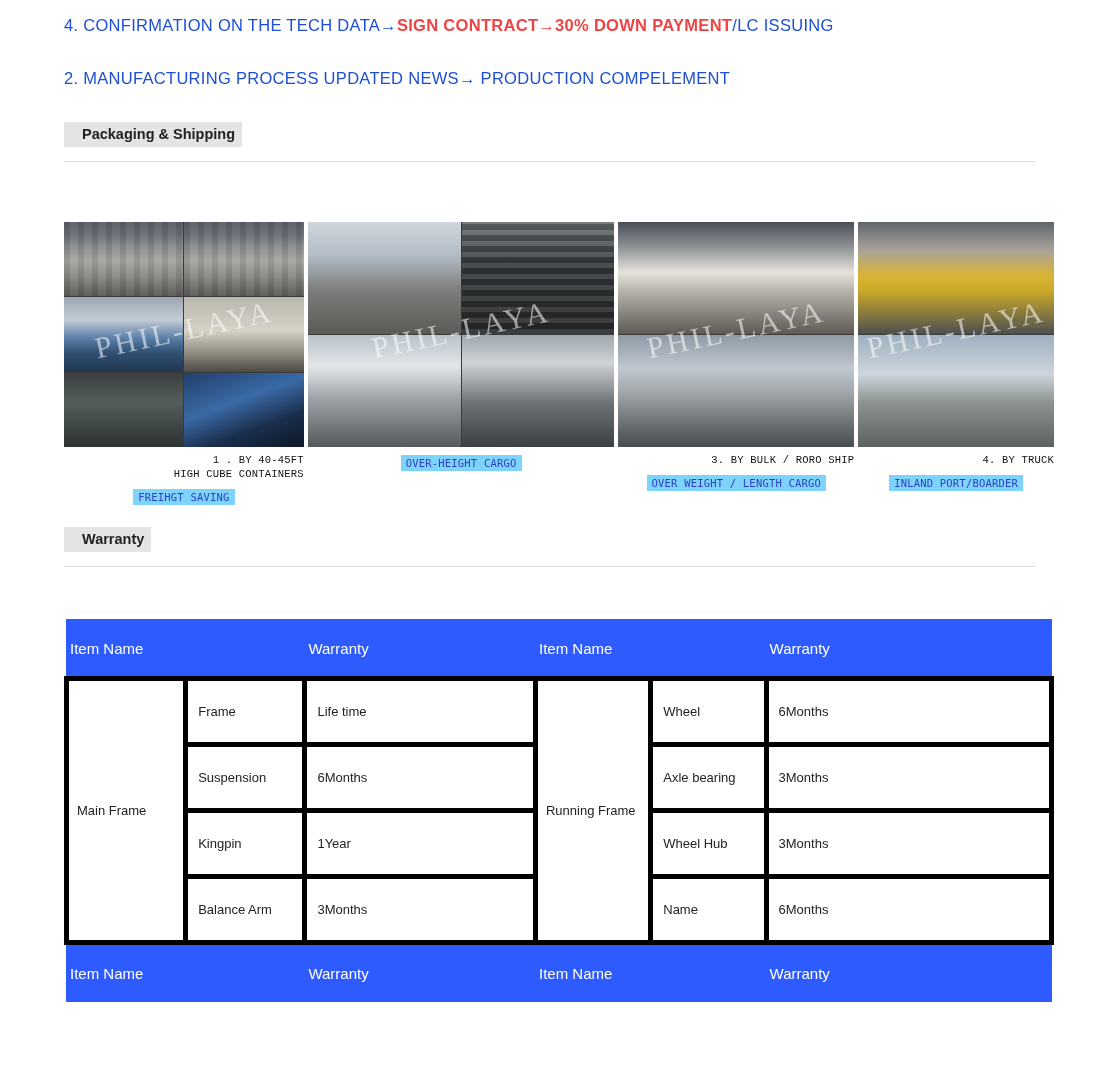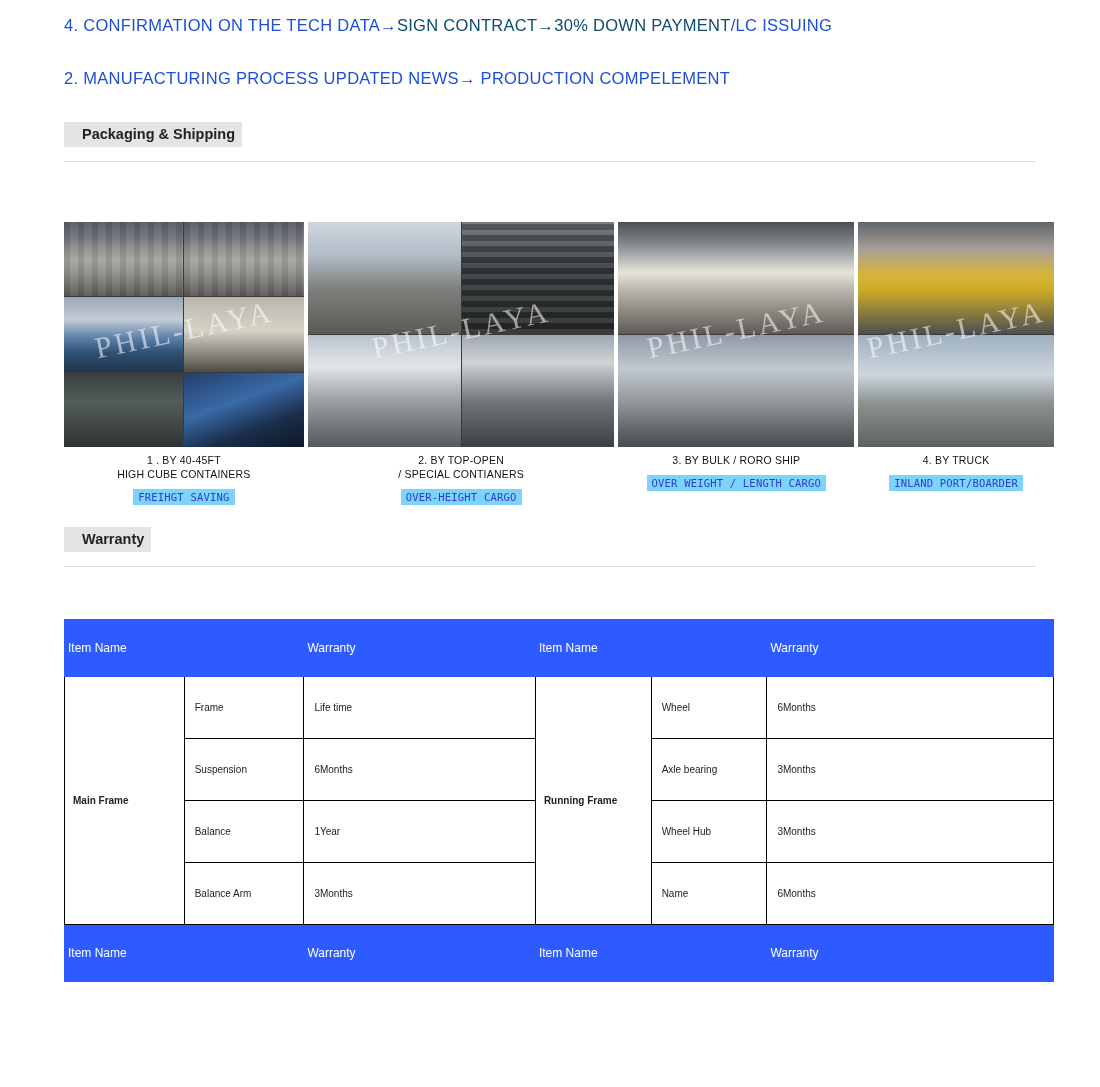--- a/index.html
+++ b/index.html
@@ -27,21 +27,21 @@
   }
   .step-line {
     font-size: 16.5px;
     letter-spacing: 0.3px;
     color: #222222;
     margin-bottom: 34px;
     white-space: nowrap;
     font-weight: 400;
   }
   .step-line:first-child { margin-top: 6px; }
-  .red { color: #0c4a6e; font-weight: normal; }
+  .red { color: #ef4444; font-weight: bold; }
   .blk { color: #1d4ed8; }
 
   
   .section-head {
     display: inline-block;
     background: #e4e4e4;
     color: #222222;
     font-weight: bold;
     font-size: 14.5px;
     padding: 4px 7px 5px 18px;
@@ -120,22 +120,22 @@
   .im-tank { background:
       linear-gradient(180deg,#4a4f55 0%,#8c9095 22%,#e6e3da 45%,#b6b2a8 62%,#5d5a55 100%); }
   .im-port { background:
       linear-gradient(180deg,#8e9aa6 0%,#c0c8d0 30%,#9aa0a3 55%,#6b6f72 80%,#4a4d4f 100%); }
   .im-yellow-mod { background:
       linear-gradient(180deg,#5f666b 0%,#a9a199 25%,#d8b535 48%,#c9a828 62%,#4c4f52 100%); }
   .im-toll { background:
       linear-gradient(180deg,#9fb0c0 0%,#cdd6dd 35%,#8d9490 60%,#5c625f 100%); }
 
   .cap {
-    text-align: center;
-    font-family: Liberation Sans, sans-serif;
+    text-align: right;
+    font-family: Liberation Mono, monospace;
     font-size: 10.5px;
     color: #111111;
     line-height: 14px;
     padding-top: 6px;
     letter-spacing: 0.2px;
   }
   .tag {
     display: block;
     margin: 8px auto 0 auto;
     text-align: center;
@@ -149,42 +149,42 @@
   }
 
   
   .warranty-table {
     margin: 52px 0 0 64px;
     width: 990px;
     border-collapse: collapse;
     table-layout: fixed;
   }
   .warranty-table td {
-    border: 1px solid #000000;
-    font-size: 10px;
+    border: 5px solid #000000;
+    font-size: 13px;
     color: #222222;
     padding: 10px 8px 10px 10px;
     vertical-align: middle;
     height: 41px;
   }
   .warranty-table tr.hdr td {
     background: #2e5bff;
     color: #ffffff;
     border: 1px solid #2e5bff;
-    font-size: 12px;
+    font-size: 15px;
     height: 40px;
     padding: 8px 8px 8px 3px;
   }
   .col-a { width: 140px; }
   .col-b { width: 205px; }
   .col-c { width: 135px; }
   .col-d { width: 135px; }
   .col-e { width: 140px; }
   .col-f { width: 170px; }
-  td.group { text-align: left; padding-left: 8px; font-weight: bold; }
+  td.group { text-align: left; padding-left: 8px; }
 </style>
 </head>
 <body>
 
 <div class="page">
 
   
   <div class="steps">
     <div class="step-line">
       <span class="blk">4. CONFIRMATION ON THE TECH DATA→</span><span class="red">SIGN CONTRACT→30% DOWN PAYMENT</span><span class="blk">/LC ISSUING</span>
@@ -223,24 +223,20 @@
       <div class="ship-col c2">
         <div class="photo-block">
           <div class="grid2x2">
             <div class="cell im-yard"></div>
             <div class="cell im-tire-stack"></div>
             <div class="cell im-truck-white"></div>
             <div class="cell im-loading"></div>
           </div>
           <div class="watermark">PHIL-LAYA</div>
         </div>
-        <div class="cap">
-          <div>2. BY TOP-OPEN</div>
-          <div>/ SPECIAL CONTIANERS</div>
-        </div>
         <span class="tag">OVER-HEIGHT CARGO</span>
       </div>
 
       <div class="ship-col c3">
         <div class="photo-block">
           <div class="grid1x2">
             <div class="cell im-tank"></div>
             <div class="cell im-port"></div>
           </div>
           <div class="watermark">PHIL-LAYA</div>
@@ -293,21 +289,21 @@
         <td class="col-e">Wheel</td>
         <td class="col-f">6Months</td>
       </tr>
       <tr>
         <td class="col-b">Suspension</td>
         <td class="col-c">6Months</td>
         <td class="col-e">Axle bearing</td>
         <td class="col-f">3Months</td>
       </tr>
       <tr>
-        <td class="col-b">Balance</td>
+        <td class="col-b">Kingpin</td>
         <td class="col-c">1Year</td>
         <td class="col-e">Wheel Hub</td>
         <td class="col-f">3Months</td>
       </tr>
       <tr>
         <td class="col-b">Balance Arm</td>
         <td class="col-c">3Months</td>
         <td class="col-e">Name</td>
         <td class="col-f">6Months</td>
       </tr>

